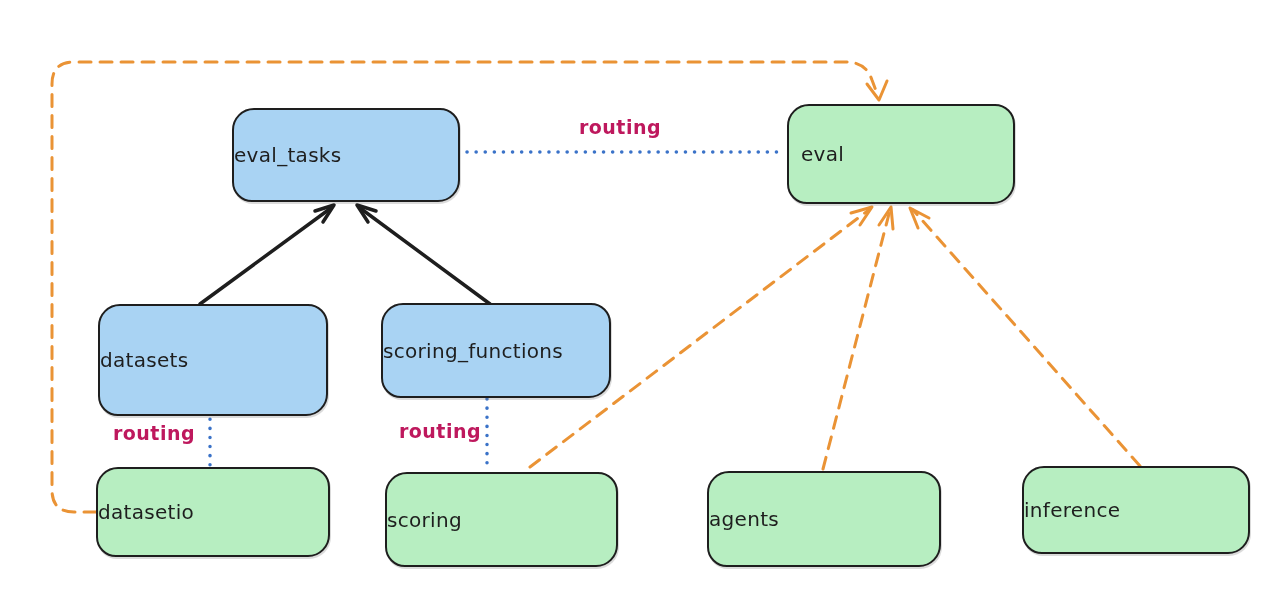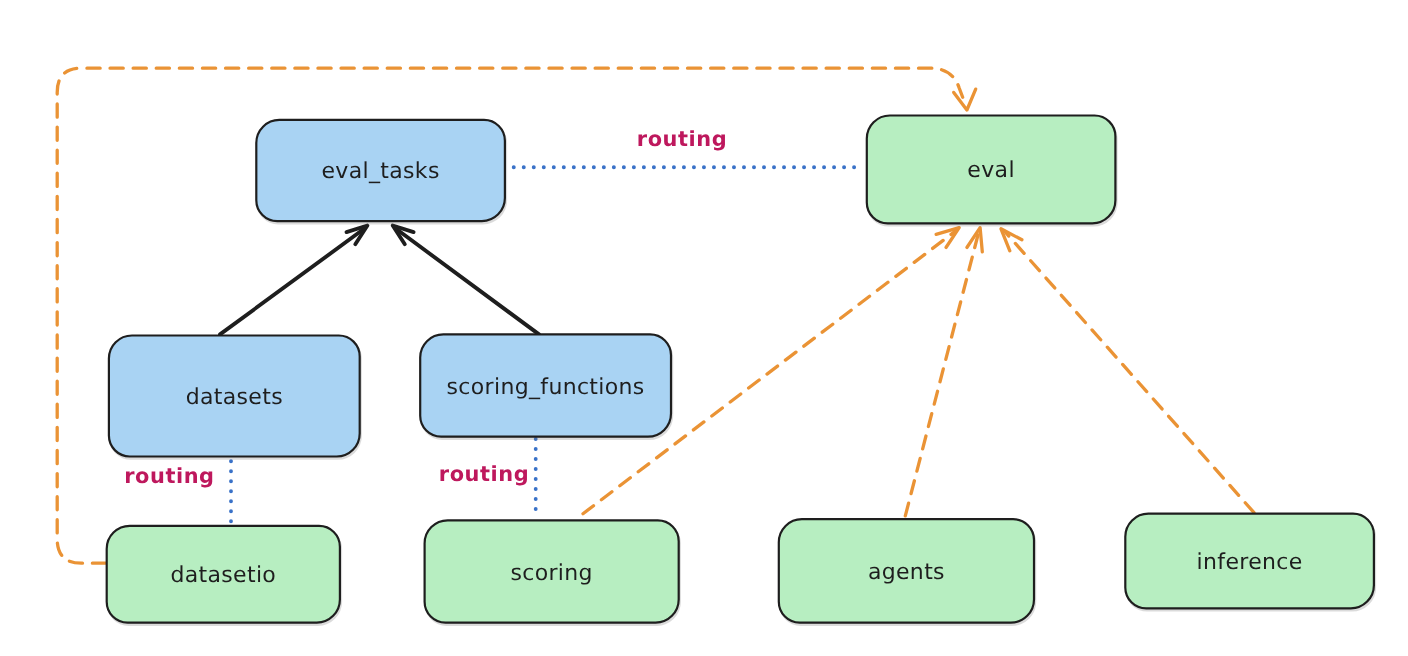--- a/index.html
+++ b/index.html
@@ -16,21 +16,20 @@
     left: 0; top: 0;
     width: 1280px; height: 596px;
   }
   .node {
     position: absolute;
     box-sizing: border-box;
     border: 2.5px solid #1e1e1e;
     border-radius: 22px 20px 22px 20px;
     display: flex;
     align-items: center;
-    justify-content: center;
     font-size: 20px;
     color: #1e1e1e;
     letter-spacing: 0.3px;
     box-shadow: 1px 2px 0 rgba(110,110,110,0.25);
   }
   .node-blue  { background: #a9d3f3; }
   .node-green { background: #b7eec1; }
   .edge-label {
     position: absolute;
     color: #be185d;
@@ -82,33 +81,33 @@
     <g stroke="#ea9335" stroke-width="3" stroke-linecap="round" stroke-linejoin="round">
       <line x1="1140" y1="466" x2="913" y2="210" stroke-dasharray="12 9"></line>
       <polyline points="929,218 910,208 918,228"></polyline>
     </g>
   </svg>
 
   <div class="node node-blue" style="left:232px; top:108px; width:228px; height:94px;">
     <span>eval_tasks</span>
   </div>
 
-  <div class="node node-green" style="left:787px; top:104px; width:228px; height:100px;">
+  <div class="node node-green" style="left:787px; top:104px; width:228px; height:100px;padding-left:12px;">
     <span>eval</span>
   </div>
 
   <div class="node node-blue" style="left:98px; top:304px; width:230px; height:112px;">
     <span>datasets</span>
   </div>
 
   <div class="node node-blue" style="left:381px; top:303px; width:230px; height:95px;">
     <span>scoring_functions</span>
   </div>
 
-  <div class="node node-green" style="left:96px; top:477px; width:214px; height:90px;">
+  <div class="node node-green" style="left:96px; top:467px; width:234px; height:90px;">
     <span>datasetio</span>
   </div>
 
   <div class="node node-green" style="left:385px; top:472px; width:233px; height:95px;">
     <span>scoring</span>
   </div>
 
   <div class="node node-green" style="left:707px; top:471px; width:234px; height:96px;">
     <span>agents</span>
   </div>

